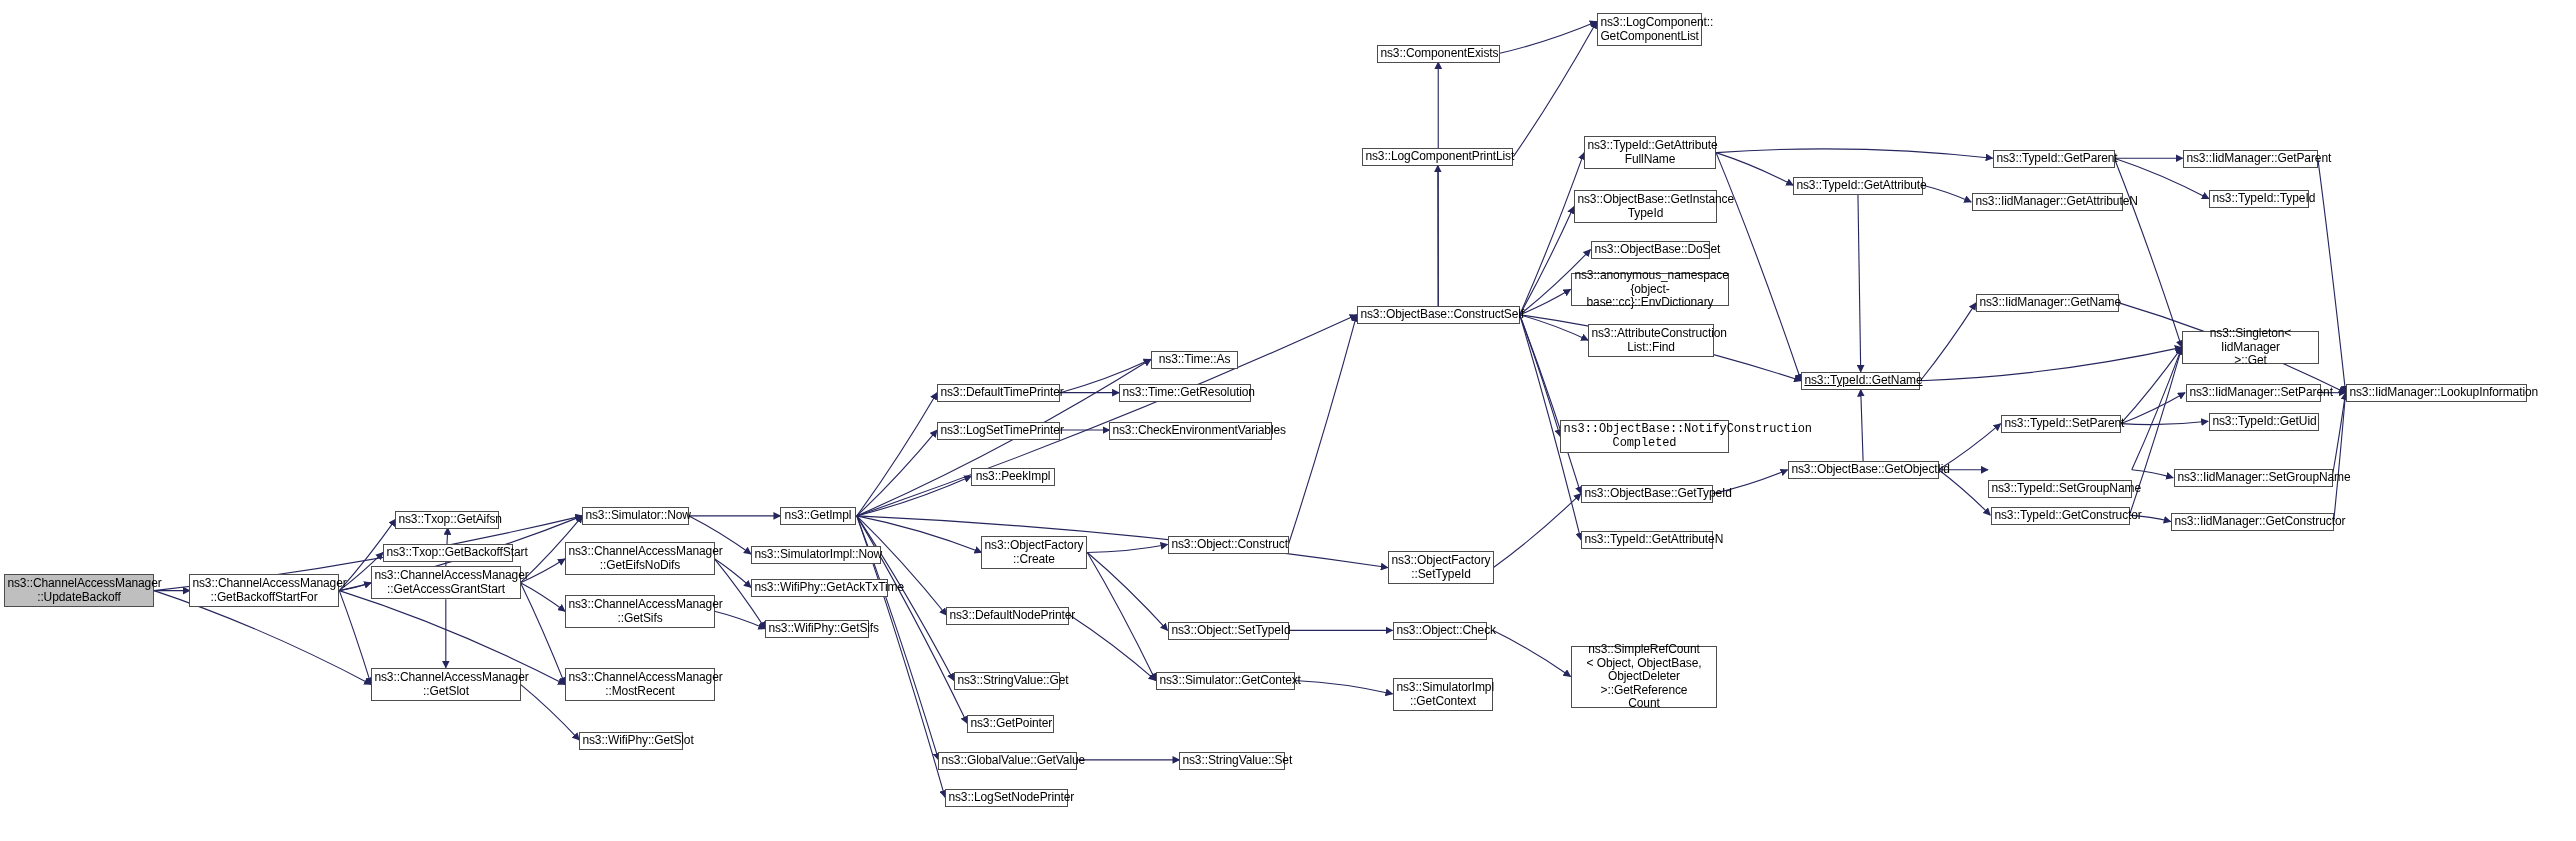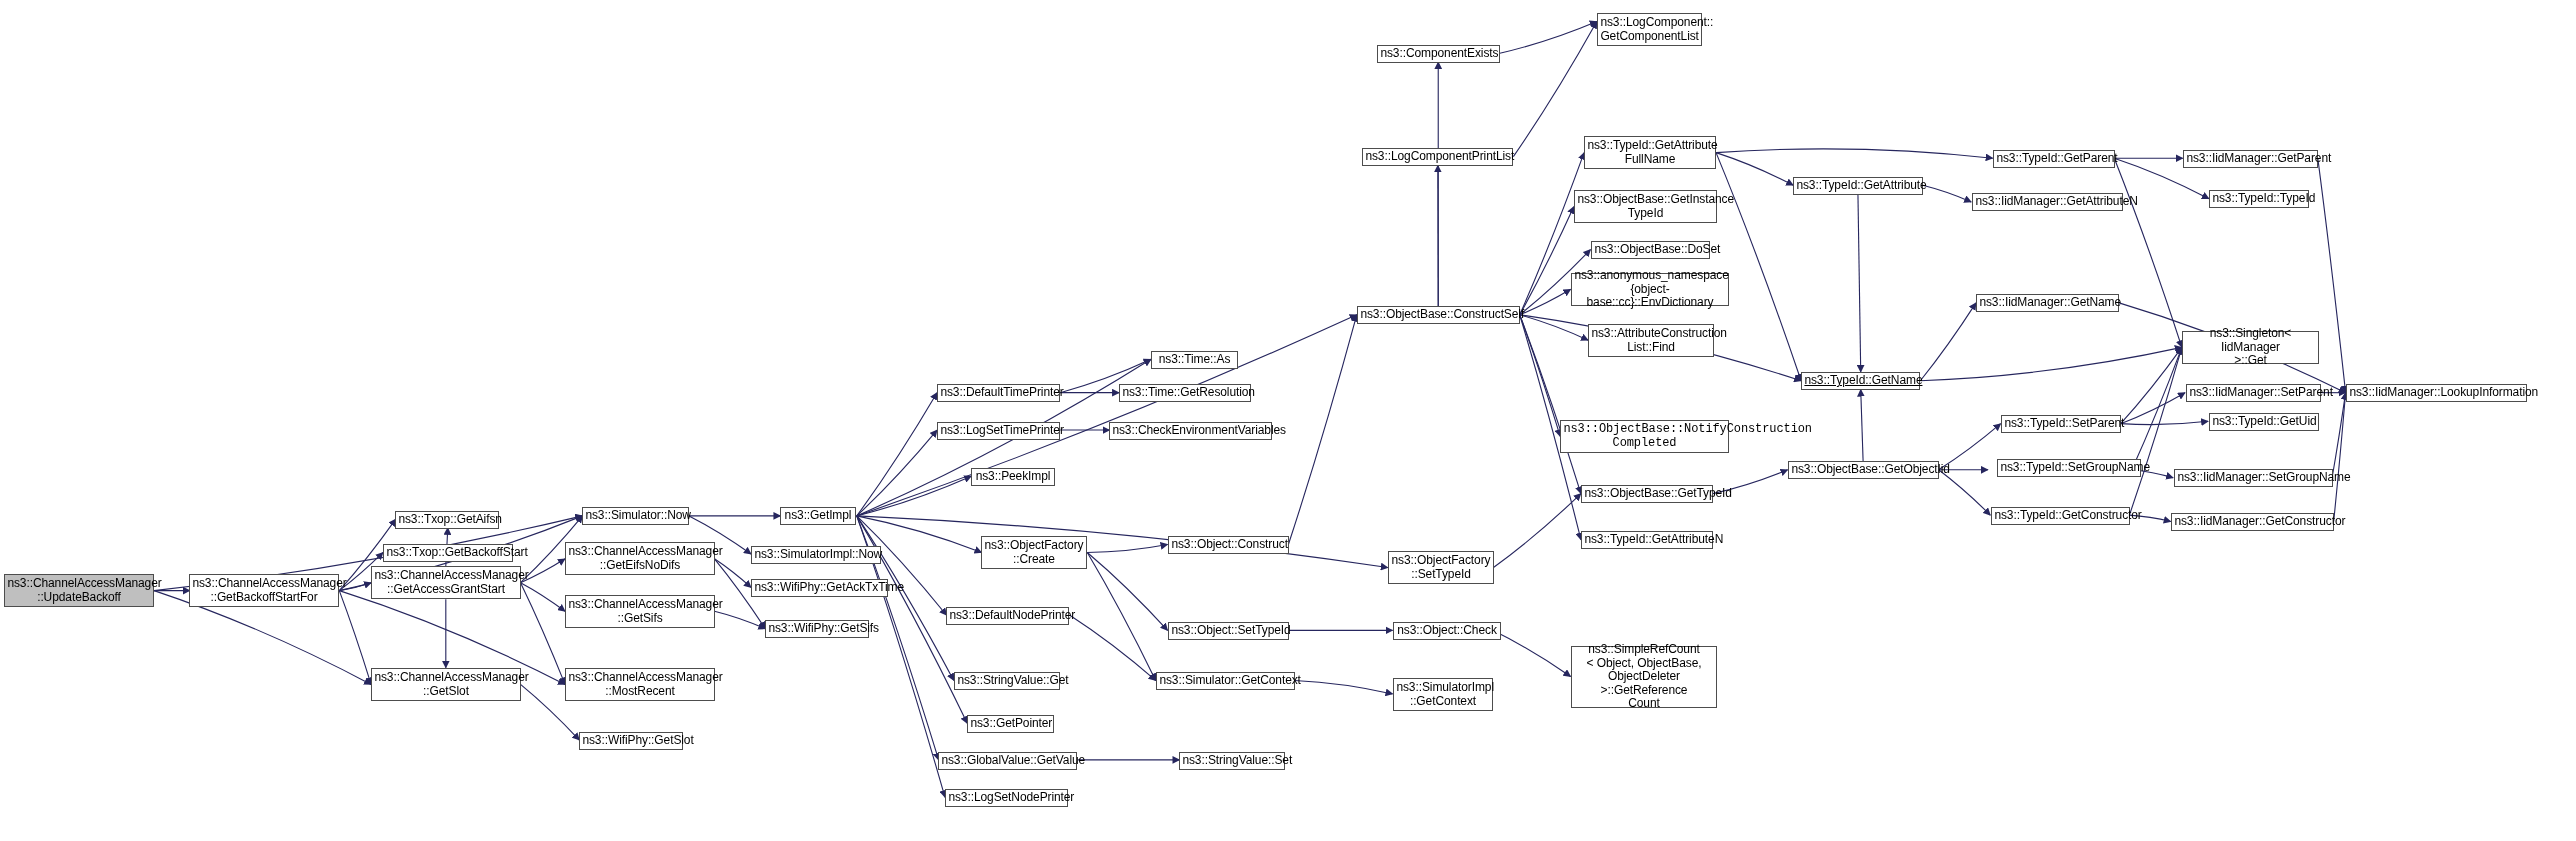--- a/index.html
+++ b/index.html
@@ -168,21 +168,21 @@
 ::Create</span></div>
       <div class="node" style="left: 946px; top: 607px; width: 123px; height: 17.5px;"><span>ns3::DefaultNodePrinter</span></div>
       <div class="node" style="left: 954px; top: 672px; width: 106px; height: 17.5px;"><span>ns3::StringValue::Get</span></div>
       <div class="node" style="left: 967px; top: 715px; width: 87px; height: 17.5px;"><span>ns3::GetPointer</span></div>
       <div class="node" style="left: 938px; top: 752px; width: 139px; height: 17.5px;"><span>ns3::GlobalValue::GetValue</span></div>
       <div class="node" style="left: 945px; top: 789px; width: 123px; height: 17.5px;"><span>ns3::LogSetNodePrinter</span></div>
       <div class="node" style="left: 1168px; top: 536px; width: 121px; height: 17.5px;"><span>ns3::Object::Construct</span></div>
       <div class="node" style="left: 1168px; top: 622px; width: 121px; height: 17.5px;"><span>ns3::Object::SetTypeId</span></div>
       <div class="node" style="left: 1156px; top: 672px; width: 139px; height: 17.5px;"><span>ns3::Simulator::GetContext</span></div>
       <div class="node" style="left: 1179px; top: 752px; width: 106px; height: 17.5px;"><span>ns3::StringValue::Set</span></div>
-      <div class="node" style="left: 1393px; top: 622px; width: 108px; height: 17.5px;"><span>ns3::Object::Check</span></div>
+      <div class="node" style="left: 1393px; top: 622px; width: 94px; height: 17.5px;"><span>ns3::Object::Check</span></div>
       <div class="node" style="left: 1393px; top: 678px; width: 100px; height: 33px;"><span>ns3::SimulatorImpl
 ::GetContext</span></div>
       <div class="node" style="left: 1571px; top: 646px; width: 146px; height: 62px;"><span>ns3::SimpleRefCount
 &lt; Object, ObjectBase,
  ObjectDeleter &gt;::GetReference
 Count</span></div>
       <div class="node" style="left: 1388px; top: 551px; width: 106px; height: 33px;"><span>ns3::ObjectFactory
 ::SetTypeId</span></div>
       <div class="node" style="left: 1377px; top: 45px; width: 123px; height: 17.5px;"><span>ns3::ComponentExists</span></div>
       <div class="node" style="left: 1597px; top: 13px; width: 105px; height: 33px; text-align: right;"><span>ns3::LogComponent::
@@ -210,18 +210,18 @@
       <div class="node" style="left: 1976px; top: 294px; width: 143px; height: 17.5px;"><span>ns3::IidManager::GetName</span></div>
       <div class="node" style="left: 1801px; top: 372px; width: 119px; height: 17.5px; text-decoration: underline;"><span>ns3::TypeId::GetName</span></div>
       <div class="node" style="left: 2182px; top: 331px; width: 137px; height: 33px; justify-content: flex-end;"><span>ns3::Singleton&lt; IidManager
 &gt;::Get</span></div>
       <div class="node" style="left: 2186px; top: 384px; width: 135px; height: 17.5px;"><span>ns3::IidManager::SetParent</span></div>
       <div class="node" style="left: 2209px; top: 413px; width: 110px; height: 17.5px;"><span>ns3::TypeId::GetUid</span></div>
       <div class="node" style="left: 2174px; top: 469px; width: 159px; height: 17.5px;"><span>ns3::IidManager::SetGroupName</span></div>
       <div class="node" style="left: 2171px; top: 513px; width: 163px; height: 17.5px;"><span>ns3::IidManager::GetConstructor</span></div>
       <div class="node" style="left: 2346px; top: 384px; width: 181px; height: 17.5px;"><span>ns3::IidManager::LookupInformation</span></div>
       <div class="node" style="left: 2001px; top: 415px; width: 120px; height: 17.5px;"><span>ns3::TypeId::SetParent</span></div>
-      <div class="node" style="left: 1988px; top: 459px; width: 144px; height: 17.5px; margin-left: 9px;"><span>ns3::TypeId::SetGroupName</span></div>
+      <div class="node" style="left: 1988px; top: 480px; width: 144px; height: 17.5px;"><span>ns3::TypeId::SetGroupName</span></div>
       <div class="node" style="left: 1991px; top: 507px; width: 139px; height: 17.5px;"><span>ns3::TypeId::GetConstructor</span></div>
       <div class="node" style="left: 1788px; top: 461px; width: 151px; height: 17.5px;"><span>ns3::ObjectBase::GetObjectIid</span></div>
     </div>
 </div>
 
 
 </body></html>

